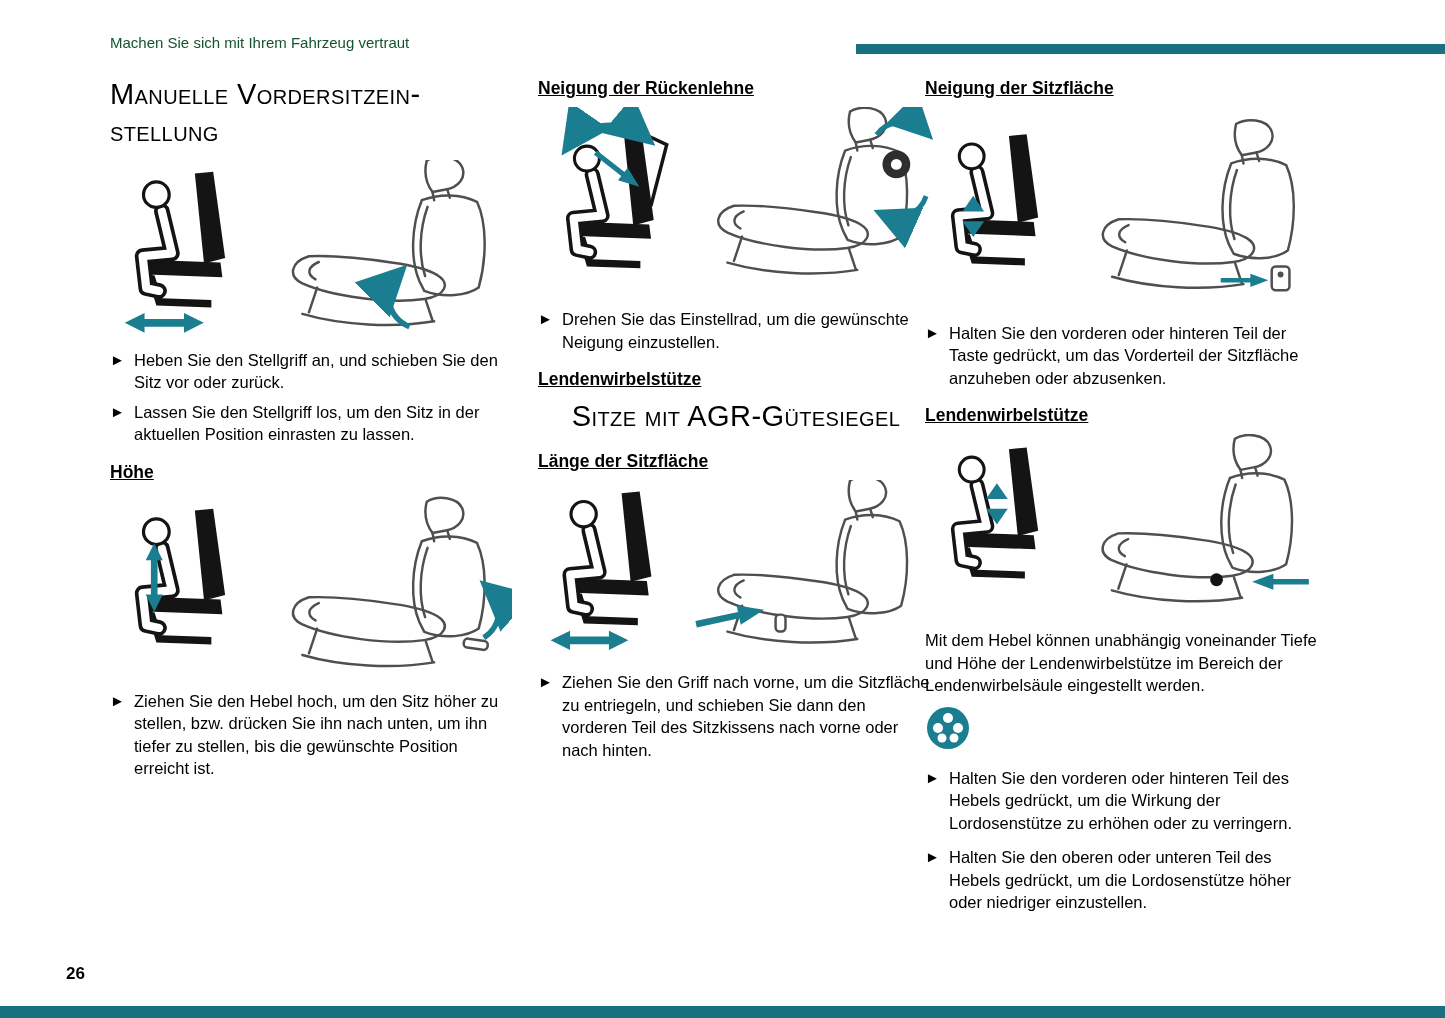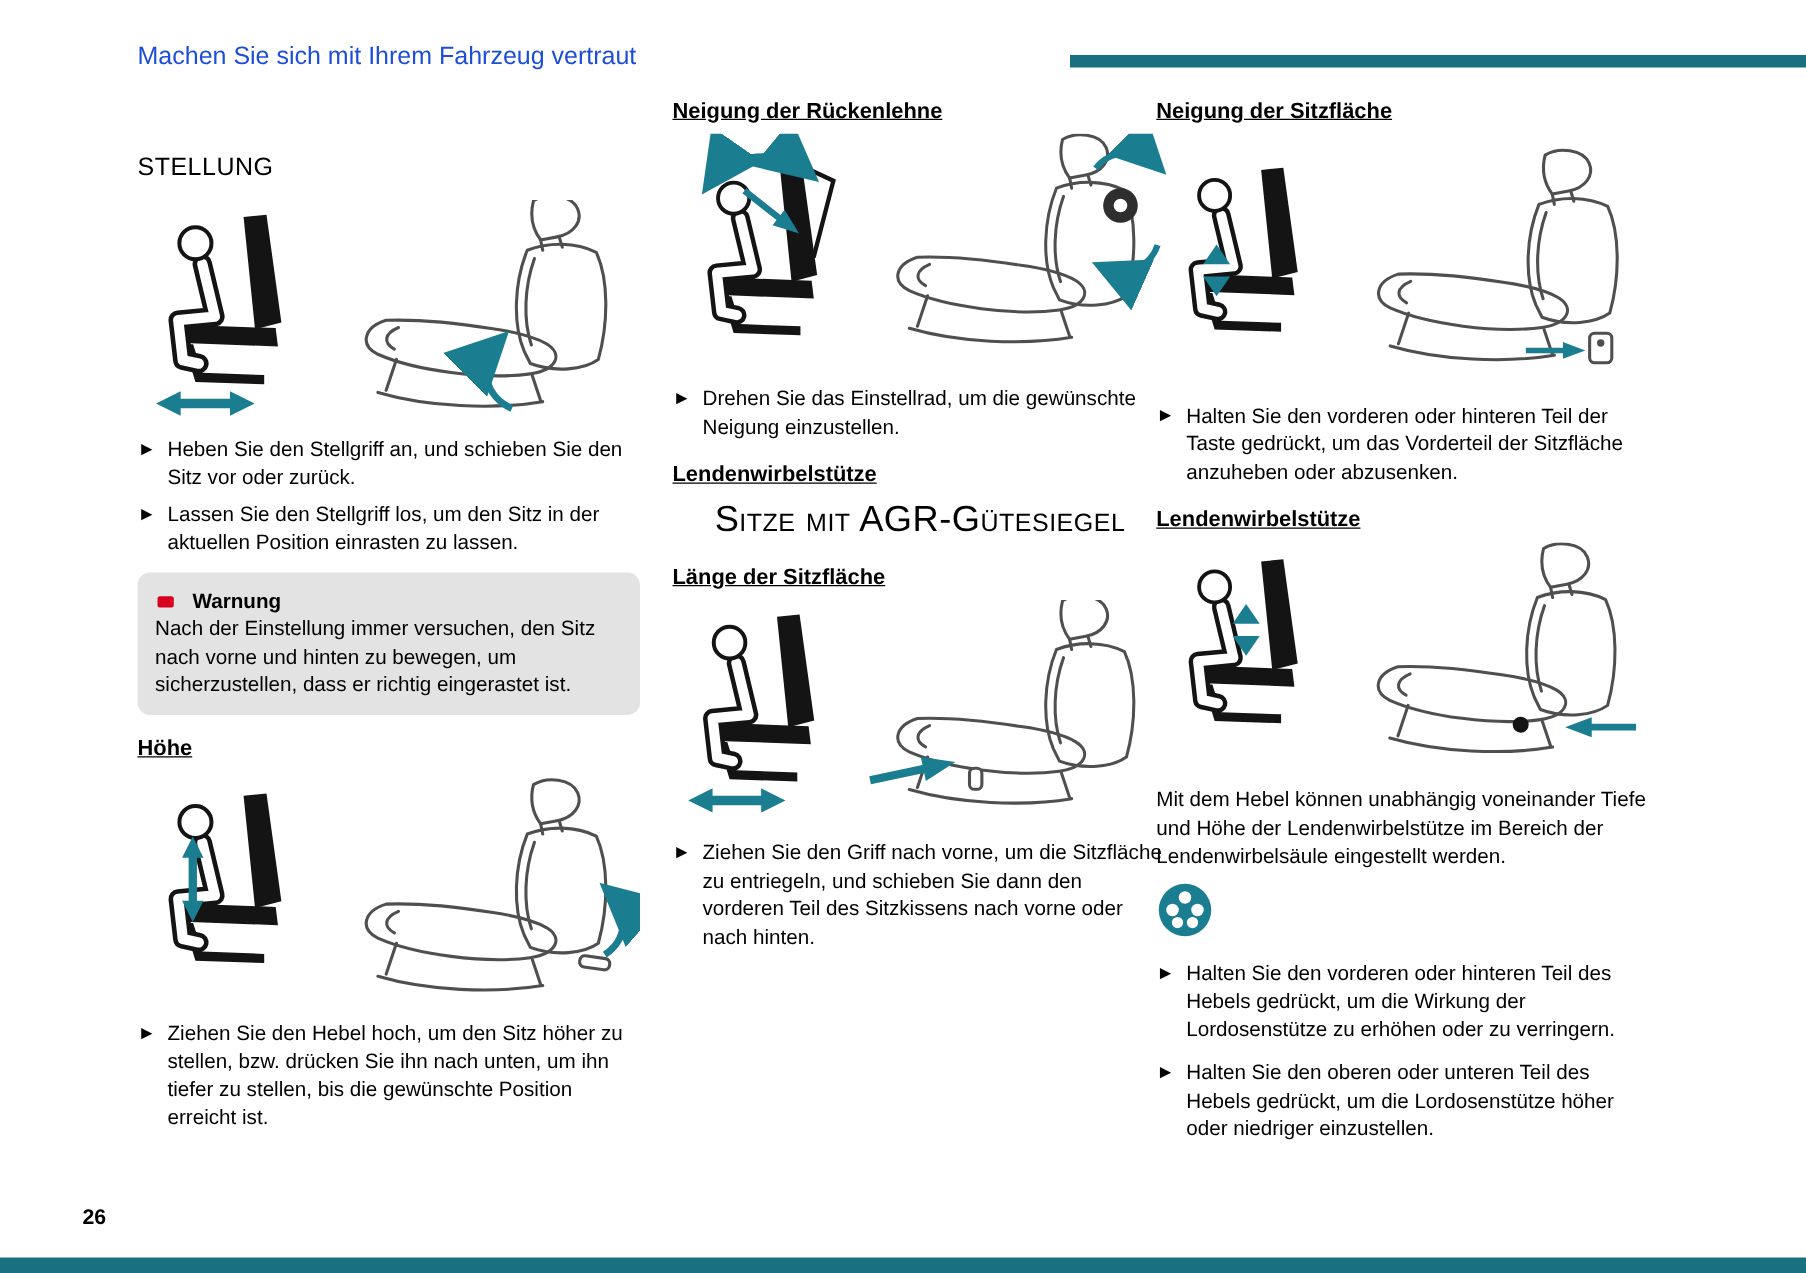--- a/index.html
+++ b/index.html
@@ -4,21 +4,21 @@
 <style>
   * { box-sizing: border-box; }
   html, body { margin: 0; padding: 0; }
   body {
     width: 1445px; height: 1018px;
     font-family: "Liberation Sans", sans-serif;
     color: #000; background: #fff;
   }
   .page { position: relative; width: 1445px; height: 1018px; overflow: hidden; background: #fff; }
 
-  .runhead { position: absolute; left: 110px; top: 34px; font-size: 20px; color: #1d4ed8; }
+  .runhead { position: absolute; left: 110px; top: 34px; font-size: 15px; color: #14532d; }
   .bar-top { position: absolute; left: 856px; top: 44px; width: 589px; height: 10px; background: #19707f; }
   .bar-bottom { position: absolute; left: 0; bottom: 0; width: 1445px; height: 12px; background: #19707f; }
   .pageno { position: absolute; left: 66px; top: 964px; font-size: 17px; font-weight: bold; }
 
   .col { position: absolute; top: 76px; }
   .c1 { left: 110px; width: 402px; }
   .c2 { left: 538px; width: 396px; }
   .c3 { left: 925px; width: 394px; }
 
   .doc-title {
@@ -86,21 +86,21 @@
     </symbol>
   </defs>
 </svg>
 
 <div class="page">
 
   <div class="runhead">Machen Sie sich mit Ihrem Fahrzeug vertraut</div>
   <div class="bar-top"></div>
 
   <div class="col c1">
-    <h1 class="doc-title"><br><span>stellung</span></h1>
+    <h1 class="doc-title"><span>Manuelle Vordersitzein-</span><br><span>stellung</span></h1>
 
 
     <figure>
       <svg viewBox="0 0 400 180">
         <use href="#sym-person-seat" x="4" y="8" width="128" height="146"></use>
         <use href="#sym-dblarrow" x="12" y="150" width="84" height="24"></use>
         <use href="#sym-seat" x="152" y="-10" width="246" height="182"></use>
         <path d="M298 166 C276 156 270 130 288 112" stroke="#1a7e90" stroke-width="5.5" fill="none" marker-end="url(#ah)"></path>
       </svg>
     </figure>
@@ -109,25 +109,20 @@
       <div class="bullet">
         <span class="mk">►</span>
         <span class="tx">Heben Sie den Stellgriff an, und schieben Sie den Sitz vor oder zurück.</span>
       </div>
       <div class="bullet">
         <span class="mk">►</span>
         <span class="tx">Lassen Sie den Stellgriff los, um den Sitz in der aktuellen Position einrasten zu lassen.</span>
       </div>
     </div>
 
-    <div class="warnbox">
-      <span class="warn-ic"><span class="bar"></span><span class="dot" style="display:block"></span></span>
-      <span class="warn-title">Warnung</span><br>
-      <span>Nach der Einstellung immer versuchen, den Sitz nach vorne und hinten zu bewegen, um sicherzustellen, dass er richtig eingerastet ist.</span>
-    </div>
 
     <div class="h-sec">Höhe</div>
 
     <figure>
       <svg viewBox="0 0 400 190">
         <use href="#sym-person-seat" x="4" y="14" width="128" height="146"></use>
         <g transform="translate(44,86) rotate(90)">
           <use href="#sym-dblarrow" x="-36" y="-11" width="72" height="22"></use>
         </g>
         <use href="#sym-seat" x="152" y="0" width="246" height="182"></use>

